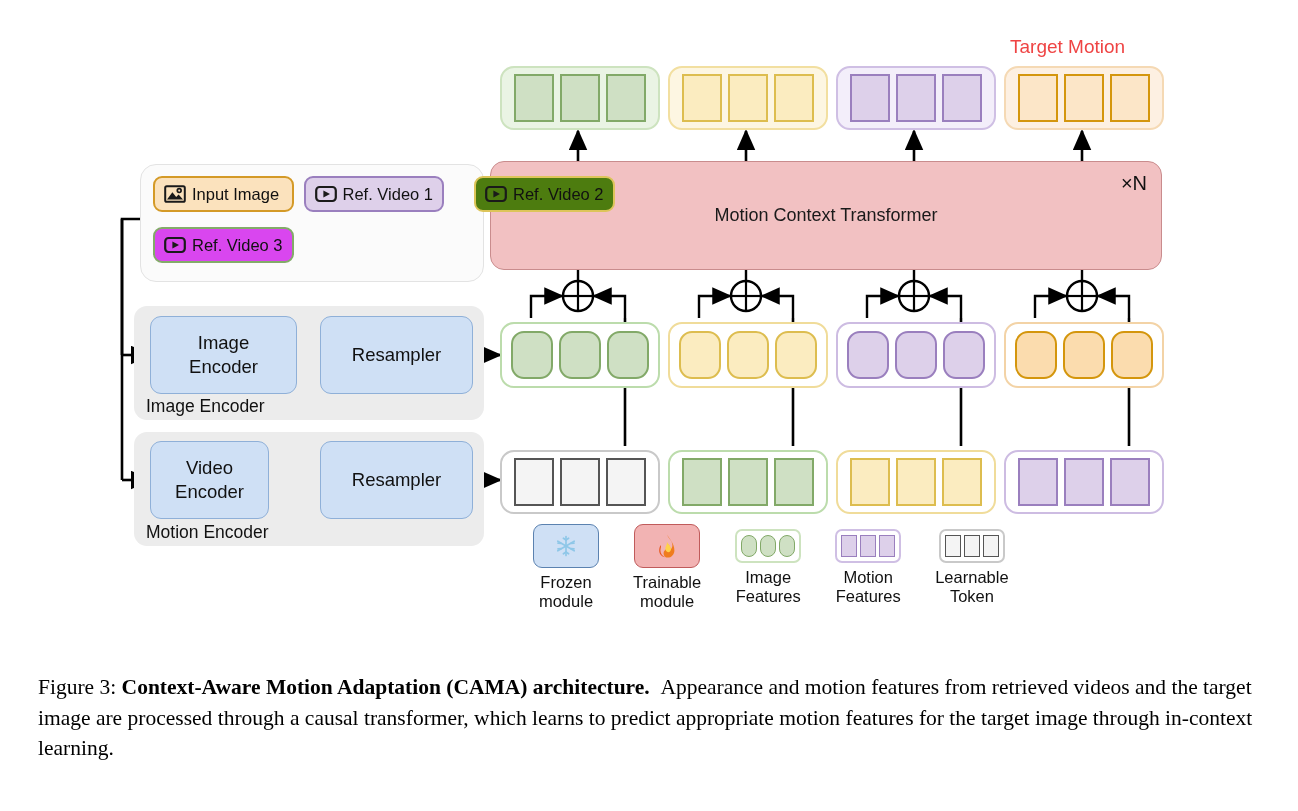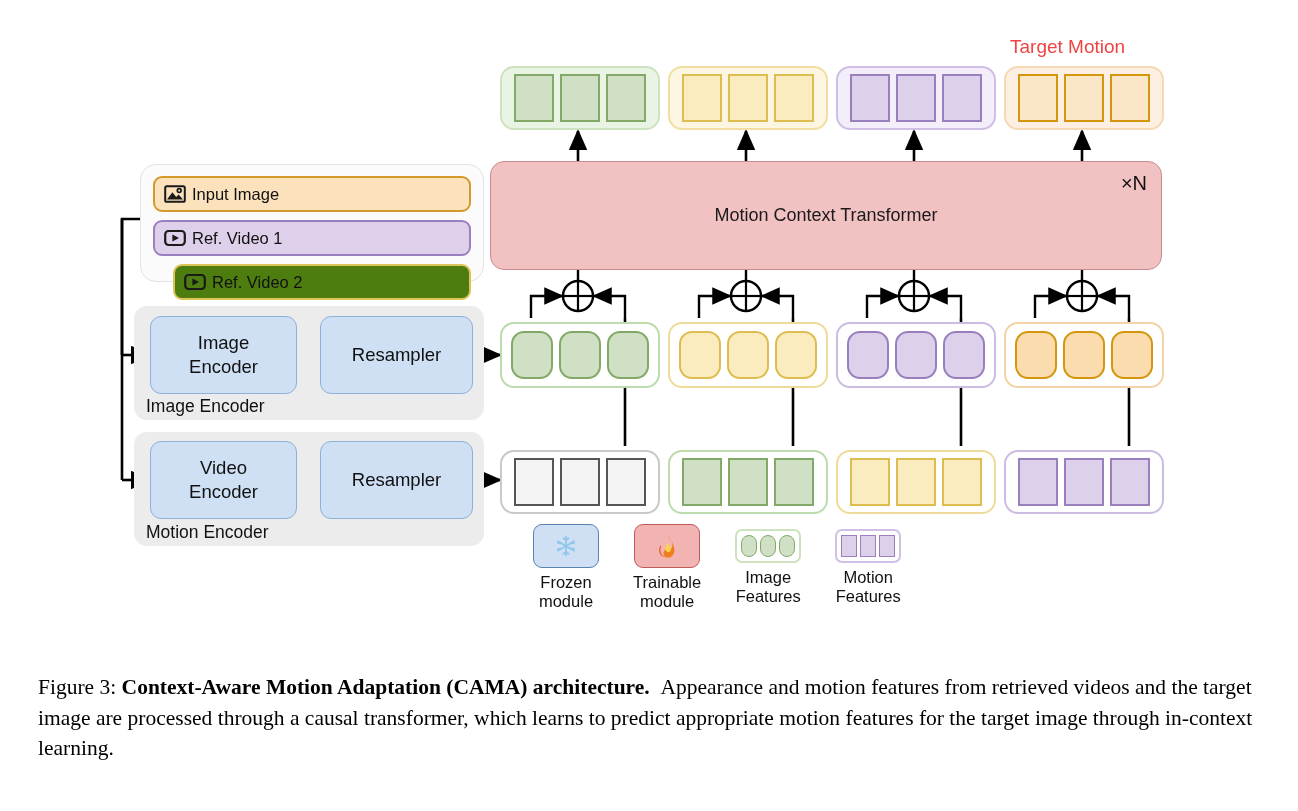--- a/index.html
+++ b/index.html
@@ -23,21 +23,21 @@
   
   .transformer{position:absolute;box-sizing:border-box;border-radius:14px;
        background:#f2c1c2;border:1.5px solid #c98c8d;
        display:flex;align-items:center;justify-content:center;}
   .transformer .ttl{font-size:18px;color:#1a1a1a;}
   .xn{position:absolute;right:14px;top:10px;font-size:20px;color:#111;}
 
   
   .inputpanel{position:absolute;box-sizing:border-box;border-radius:16px;
       background:#fbfbfb;border:1.6px solid #e3e3e3;
-      display:grid;grid-template-columns:1fr;gap:8px 10px;padding:11px 12px;}
+      display:grid;grid-template-columns:1fr 1fr 1fr;gap:8px 10px;padding:11px 12px;}
   .chip{box-sizing:border-box;border-radius:9px;border-width:2px;border-style:solid;
         display:flex;align-items:center;gap:6px;padding:0 9px;height:36px;font-size:16.5px;
         color:#111;white-space:nowrap;}
   .chip svg{flex:none;}
 
   
   .encbox{position:absolute;box-sizing:border-box;background:#ececec;border-radius:13px;}
   .encbox .caption{position:absolute;left:12px;bottom:3px;font-size:17.5px;color:#111;}
   .modbox{position:absolute;box-sizing:border-box;background:#cfe0f5;border:1.6px solid #8fb0d8;
        border-radius:11px;display:flex;flex-direction:column;align-items:center;
@@ -241,21 +241,21 @@
     <span>Image</span>
     <span>Encoder</span>
   </div>
   <div class="modbox" style="left:320px;top:316px;width:153px;height:78px;">
     <span>Resampler</span>
   </div>
 
   <div class="encbox" style="left:134px;top:432px;width:350px;height:114px;">
     <span class="caption">Motion Encoder</span>
   </div>
-  <div class="modbox" style="left:150px;top:441px;width:147px;height:78px;">
+  <div class="modbox" style="left:150px;top:441px;width:119px;height:78px;">
     <span>Video</span>
     <span>Encoder</span>
   </div>
   <div class="modbox" style="left:320px;top:441px;width:153px;height:78px;">
     <span>Resampler</span>
   </div>
 
   <div class="legend" style="left:533px;top:524px;width:600px;gap:34px;">
     <div class="lgitem">
       <div class="lgswatch lgmod" style="background: rgb(207, 224, 245); border-color: rgb(91, 130, 176);">
@@ -316,20 +316,31 @@
         <span class="lgtok" style="background:#ddd0ea;border-color:#9a7fbe;"></span>
         <span class="lgtok" style="background:#ddd0ea;border-color:#9a7fbe;"></span>
         <span class="lgtok" style="background:#ddd0ea;border-color:#9a7fbe;"></span>
       </div>
       <div class="lglabel">
         <span>Motion</span><br>
         <span>Features</span>
       </div>
     </div>
 
+    <div class="lgitem">
+      <div class="lgswatch lgtokbox" style="border-color:#c9c9c9;">
+        <span class="lgtok" style="background:#f4f4f4;border-color:#555;"></span>
+        <span class="lgtok" style="background:#f4f4f4;border-color:#555;"></span>
+        <span class="lgtok" style="background:#f4f4f4;border-color:#555;"></span>
+      </div>
+      <div class="lglabel">
+        <span>Learnable</span><br>
+        <span>Token</span>
+      </div>
+    </div>
   </div>
 
   <div class="figcap">
     <span>Figure 3:</span>
     <b>Context-Aware Motion Adaptation (CAMA) architecture.</b>
     &nbsp;<span>Appearance and motion features from retrieved videos and the target image are processed through a causal transformer, which learns to predict appropriate motion features for the target image through in-context learning.</span>
   </div>
 
 </div>
 

